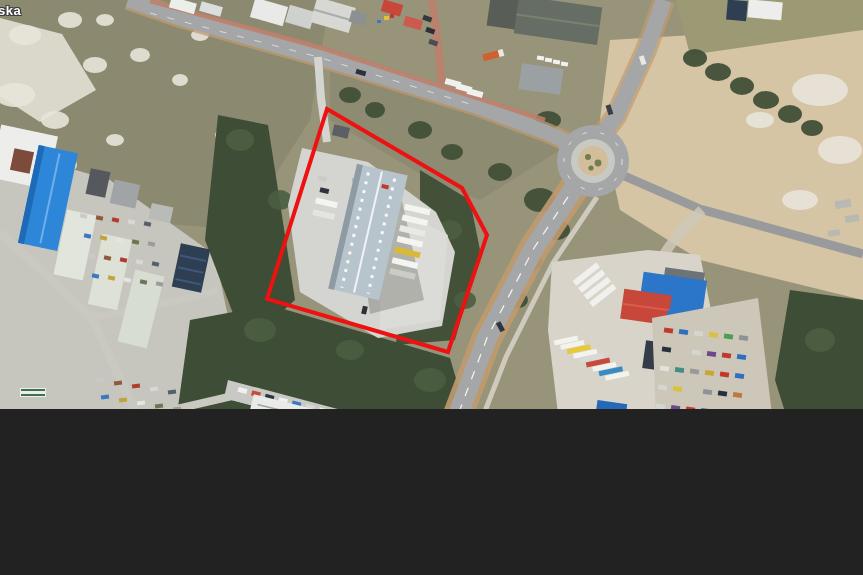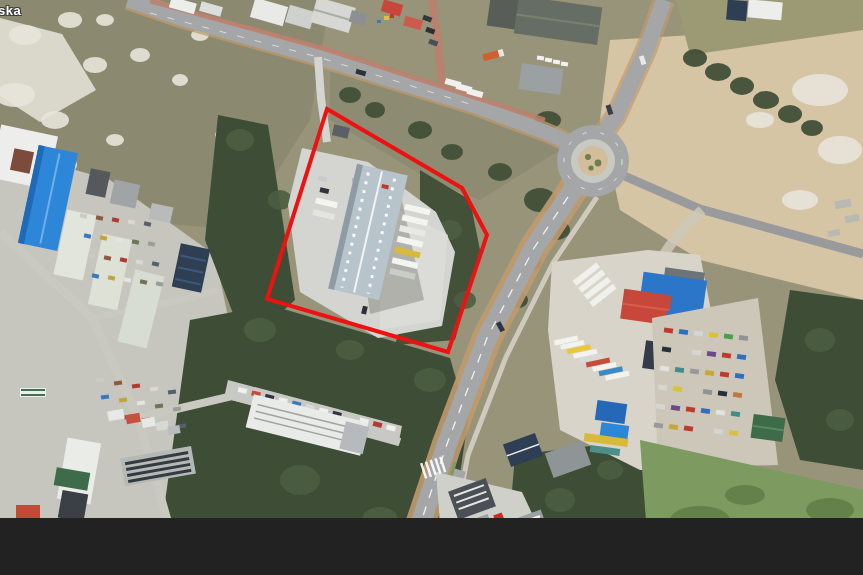--- a/index.html
+++ b/index.html
@@ -1,16 +1,16 @@
 <!DOCTYPE html>
 <html style="--c-boundary: #ee1111; --c-asphalt: #a4a6a7; --c-asphalt-dark: #989a9c; --c-shoulder: #c19a6d; --c-concrete: #d4d5d0; --c-scrub: #98947a; --c-scrub-dark: #8b8a70; --c-sand-white: #e8e5da; --c-sand-tan: #d6c5a5; --c-tree-dark: #3e4d35; --c-tree-mid: #4c5e41; --c-lawn: #7d9b60; --c-grass-olive: #9c9a74; --c-roof-white: #edeeeb; --c-roof-gray: #9ba1a3; --c-roof-dark: #666d64; --c-roof-blue: #2b76c8; --c-roof-blue-bright: #2e86d8; --c-roof-navy: #2e3f54; --c-roof-red: #c7483a; --c-roof-green: #3e6b4a; --c-warehouse-roof: #b8c4cc; --c-brick-path: #bd7f6e; --c-island-tan: #d2be9b; --boundary-w: 4px;"><head>
 <meta charset="utf-8">
 <style>
   html,body{margin:0;padding:0;background:#222;}
-  #stage{position:relative;width:863px;height:518px;overflow:hidden;background:#0369a1;
+  #stage{position:relative;width:863px;height:409px;overflow:hidden;background:#0369a1;
          font-family:"Liberation Sans",sans-serif;}
   #stage svg{display:block;}
   .street-label{position:absolute;left:-2px;top:3px;color:#fff;font-size:13px;font-weight:bold;
     letter-spacing:.5px;
     text-shadow:-1px -1px 0 #3a3a3a,1px -1px 0 #3a3a3a,-1px 1px 0 #3a3a3a,1px 1px 0 #3a3a3a;}
   
   .f-scrub{fill:var(--c-scrub)} .f-scrubd{fill:var(--c-scrub-dark)}
   .f-sandw{fill:var(--c-sand-white)} .f-sandt{fill:var(--c-sand-tan)}
   .f-tree{fill:var(--c-tree-dark)} .f-tree2{fill:var(--c-tree-mid)}
   .f-lawn{fill:var(--c-lawn)} .f-olive{fill:var(--c-grass-olive)}

